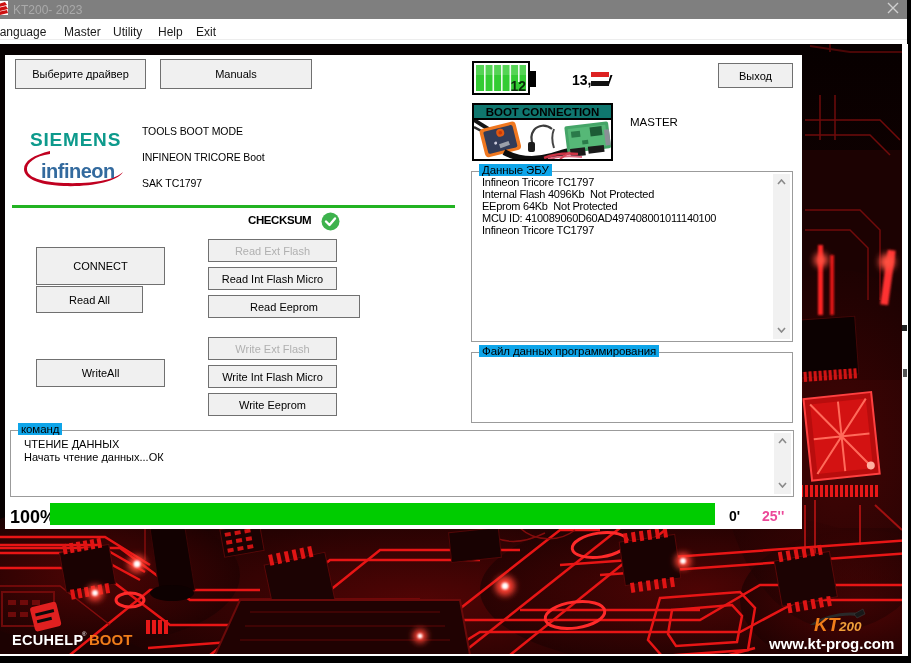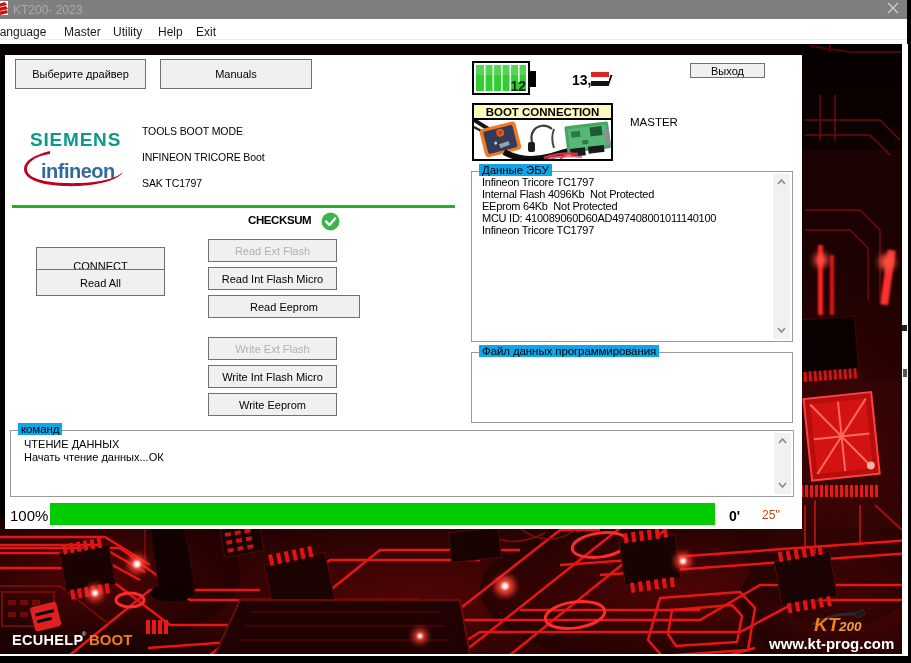--- a/index.html
+++ b/index.html
@@ -338,21 +338,21 @@
     <span class="mitem" style="left:113px">Utility</span>
     <span class="mitem" style="left:158px">Help</span>
     <span class="mitem" style="left:196px">Exit</span>
     <div style="position:absolute;left:0;top:20px;width:907px;height:1px;background:#ededed"></div>
   </div>
 
   <div class="abs" id="dialog"></div>
 
   <div class="btn" style="left:15px;top:59px;width:131px;height:30px">Выберите драйвер</div>
   <div class="btn" style="left:160px;top:59px;width:152px;height:30px">Manuals</div>
-  <div class="btn" style="left:690px;top:63px;width:75px;height:15px">Выход</div>
+  <div class="btn" style="left:718px;top:63px;width:75px;height:25px">Выход</div>
 
   <svg class="abs" style="left:472px;top:61px" width="65" height="34">
     <rect x="1" y="1" width="56" height="32" fill="#fff" stroke="#000" stroke-width="2"></rect>
     <rect x="58" y="10" width="6" height="16" fill="#000"></rect>
     <g>
       <rect x="4" y="4" width="50" height="26" fill="#33cc33"></rect>
       <rect x="4" y="4" width="50" height="10" fill="#55d455"></rect>
       <g fill="#ffffff" opacity="0.9">
         <rect x="12" y="4" width="1.6" height="26"></rect>
         <rect x="20.5" y="4" width="1.6" height="26"></rect>
@@ -365,21 +365,21 @@
   </svg>
   <div class="abs" style="left:572px;top:72px;font-size:14px;font-weight:bold;color:#000">13,9 V</div>
 
   <div class="abs" style="left:591px;top:72px;width:18px;height:14px">
     <div style="height:5px;background:#dd2222"></div>
     <div style="height:4px;background:#fff"></div>
     <div style="height:5px;background:#111"></div>
   </div>
 
   <div class="abs" style="left:472px;top:103px;width:141px;height:58px;border:2px solid #000;background:#fff">
-    <div style="height:15px;background:#fef9c3;border-bottom:2px solid #000;text-align:center;font-weight:bold;font-size:11.5px;line-height:15px;color:#000">BOOT CONNECTION</div>
+    <div style="height:15px;background:#0f766e;border-bottom:2px solid #000;text-align:center;font-weight:bold;font-size:11.5px;line-height:15px;color:#000">BOOT CONNECTION</div>
     <svg width="137" height="39" viewBox="0 0 137 39">
       <path d="M0 0 L16 10" stroke="#151515" stroke-width="4" fill="none"></path>
       <path d="M0 7 L13 14" stroke="#2a2a2a" stroke-width="2.5" fill="none"></path>
       <g transform="rotate(-14 26 20)">
         <rect x="8" y="5" width="37" height="29" rx="4" fill="#f07820"></rect>
         <rect x="11.5" y="8" width="30" height="23" rx="2" fill="#323c58"></rect>
         <circle cx="28" cy="13" r="4" fill="#e05810"></circle>
         <circle cx="28" cy="13" r="1.8" fill="#c83808"></circle>
         <path d="M24 24 l10 -1 l0.5 4 l-10 1 Z" fill="#9aa0aa"></path>
         <circle cx="21" cy="22" r="1.5" fill="#ccd"></circle>
@@ -417,21 +417,22 @@
 
   <div class="abs" style="left:12px;top:205px;width:443px;height:3px;background:#22b322"></div>
 
   <div class="abs" style="left:248px;top:214px;font-size:11.5px;font-weight:bold;letter-spacing:-0.4px;color:#000">CHECKSUM</div>
   <svg class="abs" style="left:321px;top:212px" width="19" height="19">
       <circle cx="9.5" cy="9.5" r="9" fill="#3db24d"></circle>
       <path d="M5 9.5 L8.5 13 L14 6.5" stroke="#fff" stroke-width="2.4" fill="none" stroke-linecap="round" stroke-linejoin="round"></path>
     </svg>
 
   <div class="btn" style="left:36px;top:247px;width:129px;height:38px">CONNECT</div>
-  <div class="btn" style="left:36px;top:269px;width:129px;height:27px">Read All</div>
+  <div class="btn" style="left:36px;top:286px;width:107px;height:27px">Read All</div>
+  <div class="btn" style="left:36px;top:359px;width:129px;height:28px">WriteAll</div>
 
   <div class="btn dis" style="left:208px;top:239px;width:129px;height:23px">Read Ext Flash</div>
   <div class="btn" style="left:208px;top:267px;width:129px;height:23px">Read Int Flash Micro</div>
   <div class="btn" style="left:208px;top:295px;width:152px;height:23px">Read Eeprom</div>
   <div class="btn dis" style="left:208px;top:337px;width:129px;height:23px">Write Ext Flash</div>
   <div class="btn" style="left:208px;top:365px;width:129px;height:23px">Write Int Flash Micro</div>
   <div class="btn" style="left:208px;top:393px;width:129px;height:23px">Write Eeprom</div>
 
   <div class="grp" style="left:471px;top:171px;width:322px;height:171px">
     <div class="grplabel">Данные ЭБУ</div>
@@ -464,24 +465,24 @@
           </svg>
         </div>
         <div class="sarrow" style="bottom:0">
           <svg width="9" height="6">
             <path d="M1 1 L4.5 5 L8 1" stroke="#8a8a8a" stroke-width="1.6" fill="none"></path>
           </svg>
         </div>
       </div>
   </div>
 
-  <div class="abs" style="left:10px;top:507px;font-size:15px;font-weight:normal;color:#000">100%</div>
+  <div class="abs" style="left:10px;top:507px;font-size:18px;font-weight:bold;color:#000">100%</div>
   <div class="abs" style="left:50px;top:503px;width:665px;height:22px;background:#00cc00"></div>
   <div class="abs" style="left:729px;top:508px;font-size:14px;font-weight:bold;color:#000">0'</div>
-  <div class="abs" style="left:762px;top:508px;font-size:12px;font-weight:normal;color:#c2410c">25''</div>
+  <div class="abs" style="left:762px;top:508px;font-size:14px;font-weight:bold;color:#ec4899">25''</div>
 
   <div class="abs" style="left:902px;top:44px;width:6px;height:611px;background:#fff"></div>
   <div class="abs" style="left:902px;top:325px;width:5px;height:6px;background:#222"></div>
   <div class="abs" style="left:903px;top:369px;width:4px;height:8px;background:#555"></div>
 
   <div class="abs" style="left:0px;top:654px;width:908px;height:2px;background:#fff"></div>
 
   <div class="abs" style="left:908px;top:0;width:3px;height:663px;background:#000"></div>
   <div class="abs" style="left:0px;top:656px;width:911px;height:7px;background:#000"></div>
 </div>

